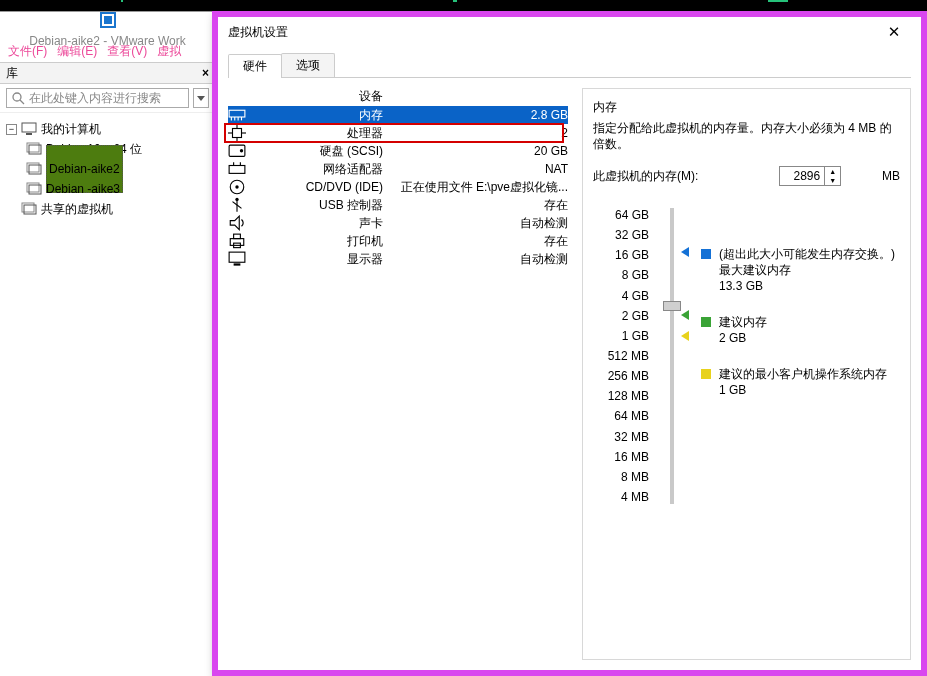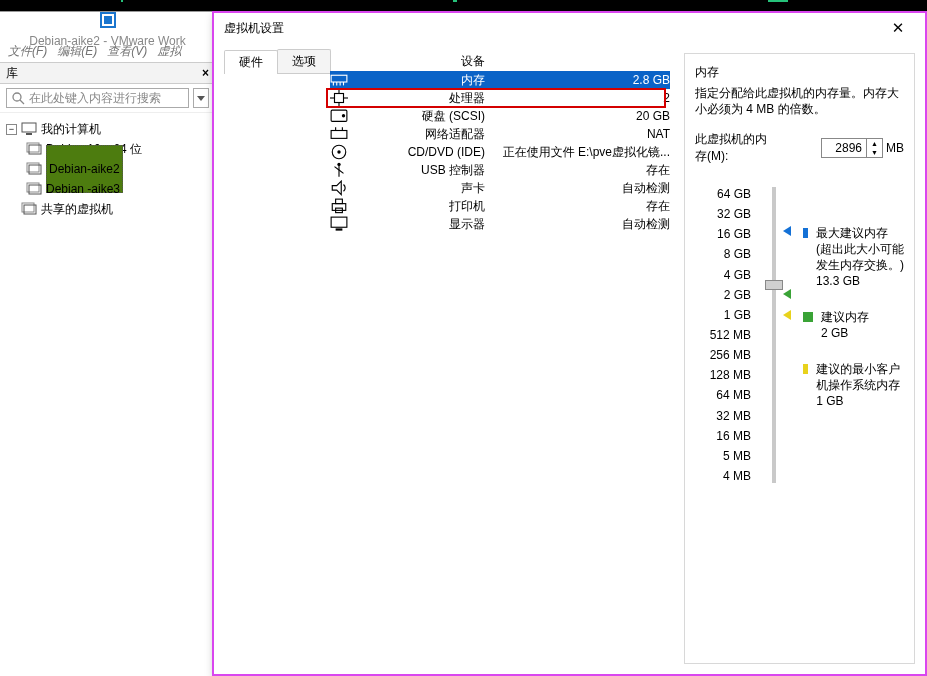--- a/index.html
+++ b/index.html
@@ -4,44 +4,44 @@
 <style>
   * { margin:0; padding:0; box-sizing:border-box; font-family:"Microsoft YaHei","Segoe UI",Arial,sans-serif; font-size:12px; }
   body { background:#000; width:927px; height:676px; position:relative; overflow:hidden; }
 
   
   .main-window { position:absolute; top:11px; left:0; width:215px; height:665px; background:#fff; border-top:1px solid #999;}
   .title-bar   { height:28px; background:#fff; display:flex; align-items:center; padding:0 6px; gap:6px;flex-direction:column; }
   .logo-icon   { width:16px; height:16px; color:#1a75ce; }
   .title-bar span.title-text{ color:#888; font-size:12px; }
   .menu-bar    { height:22px; display:flex; align-items:center; padding:0 8px; gap:10px; background:#fff; }
-  .menu-bar span{ color:#737373;font-style:italic; }
+  .menu-bar span{ color:#ec4899; }
 
   .lib-hdr { background:#f3f3f3; height:22px; border-top:1px solid #ccc; border-bottom:1px solid #ccc;
              display:flex; align-items:center; justify-content:space-between; padding:0 6px;}
   .lib-hdr .x { font-family:Arial; font-weight:bold; }
 
   .search-row  { padding:4px 6px; display:flex; align-items:center; gap:4px; border-bottom:1px solid #eee;}
   .search-box  { flex:1; border:1px solid #aaa; height:20px; display:flex; align-items:center; padding:0 4px; color:#888;}
   .search-ico  { width:14px; height:14px; margin-right:4px;}
   .dd-btn      { width:16px; height:20px; border:1px solid #aaa; display:flex; align-items:center; justify-content:center;}
 
   .tree        { padding:6px 4px; }
   .tree-node   { display:flex; align-items:center; height:20px; gap:4px; padding-left:2px;}
   .indent1     { padding-left:22px; }
   .toggle      { width:11px; height:11px; border:1px solid #888; display:flex; align-items:center; justify-content:center; font-size:9px; line-height:9px;}
   .node-ico    { width:16px; height:14px; display:inline-flex; align-items:center; justify-content:center;}
   .sel-node    { border:1px dotted #555; background:#4d7c0f; padding:16px 2px;}
 
   
-  .dlg { position:absolute; top:11px; left:212px; width:715px; height:665px; background:#fff; border:2px solid #d946ef;
+  .dlg { position:absolute; top:11px; left:212px; width:715px; height:665px; background:#fff; border:6px solid #d946ef;
          box-shadow:4px 4px 10px rgba(0,0,0,.4); display:flex; flex-direction:column; }
   .dlg-title { height:30px; display:flex; align-items:center; justify-content:space-between; padding:0 10px;}
   .dlg-title .close{ width:34px; height:24px; display:flex; align-items:center; justify-content:center; font-size:15px;}
-  .dlg-body  { flex:1; padding:0 10px 10px 10px; display:flex; flex-direction:row;}
+  .dlg-body  { flex:1; padding:0 10px 10px 10px; display:flex; flex-direction:column;}
 
   .tabs { display:flex; gap:0; height:25px; border-bottom:1px solid #ccc; margin-top:6px;}
   .tab  { padding:3px 14px 0 14px; border:1px solid #ccc; border-bottom:none; background:#f4f4f4;
           border-radius:2px 2px 0 0; margin-right:-1px; }
   .tab.active{ background:#fff; position:relative; top:1px; }
 
   .two-col { display:flex; gap:14px; flex:1; padding-top:10px;}
   .left-panel { width:340px;text-align:right; }
   .right-panel{ flex:1; border:1px solid #d8d8d8; padding:10px; position:relative;}
 
@@ -51,21 +51,21 @@
   .col-sum   { flex:1; }
   .dev-row   { display:flex; align-items:center; height:18px; }
   .dev-row .ico{ width:18px; display:flex; justify-content:center;}
   .dev-row .nm { width:137px; white-space:nowrap; overflow:hidden;}
   .dev-row .sm { flex:1; white-space:nowrap; overflow:hidden;}
   .dev-row.selected{ background:#0a63c7; color:#fff;}
   .hi-box    { position:absolute; border:2px solid #d40000; pointer-events:none;}
 
   .right-title{ font-size:12px; margin-bottom:4px;}
   .right-desc { color:#000; line-height:16px; margin-bottom:14px;}
-  .mem-row    { display:flex; align-items:center; gap:3px; margin-bottom:22px;}
+  .mem-row    { display:flex; align-items:center; gap:14px; margin-bottom:22px;justify-content:space-between;}
   .spinner    { display:flex; border:1px solid #888; height:20px; width:62px;margin-left:40px;}
   .spinner input{ border:none; width:44px; text-align:right; padding-right:4px; outline:none;}
   .spinner .btns{ width:16px; display:flex; flex-direction:column; border-left:1px solid #888;}
   .spinner .btns div{ flex:1; display:flex; align-items:center; justify-content:center; font-size:7px;}
 
   .slider-area{ display:flex; gap:14px;}
   .tick-col   { width:56px; text-align:right; display:flex; flex-direction:column; justify-content:space-between;
                 height:296px; color:#000;}
   .track-col  { width:20px; position:relative; height:296px;}
   .track      { position:absolute; left:7px; top:0; bottom:0; width:4px; background:#c9c9c9;}
@@ -336,39 +336,39 @@
               <div>8 GB</div>
               <div>4 GB</div>
               <div>2 GB</div>
               <div>1 GB</div>
               <div>512 MB</div>
               <div>256 MB</div>
               <div>128 MB</div>
               <div>64 MB</div>
               <div>32 MB</div>
               <div>16 MB</div>
-              <div>5 MB</div>
+              <div>8 MB</div>
               <div>4 MB</div>
             </div>
 
           <div class="track-col">
             <div class="track"></div>
             <div class="marker blue" style="top:39px;left:18px"></div>
             <div class="marker green" style="top:102px;left:18px"></div>
             <div class="marker yel" style="top:123px;left:18px"></div>
             <div class="thumb" style="top:93px"></div>
           </div>
 
           <div class="legend-col">
             <div class="leg-block" style="margin-top:38px">
               <div class="leg-item">
                 <div class="leg-sw" style="background:#1471d6"></div>
                 <div class="leg-txt">
+                  <div>(超出此大小可能发生内存交换。)</div>
                   <div>最大建议内存</div>
-                  <div>(超出此大小可能发生内存交换。)</div>
                   <div>13.3 GB</div>
                 </div>
               </div>
             </div>
             <div class="leg-block">
               <div class="leg-item">
                 <div class="leg-sw" style="background:#3aa336"></div>
                 <div class="leg-txt">
                   <div>建议内存</div>
                   <div>2 GB</div>

